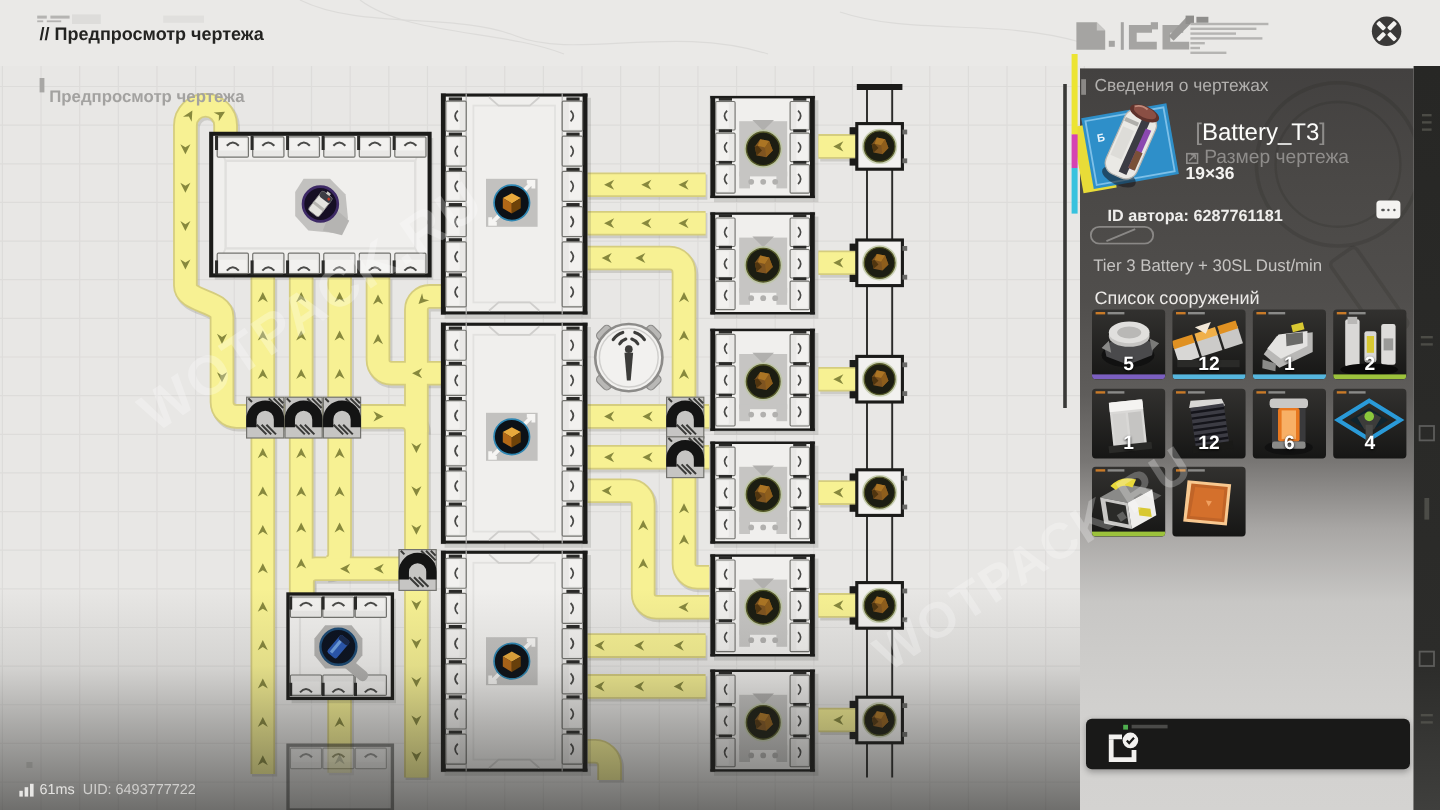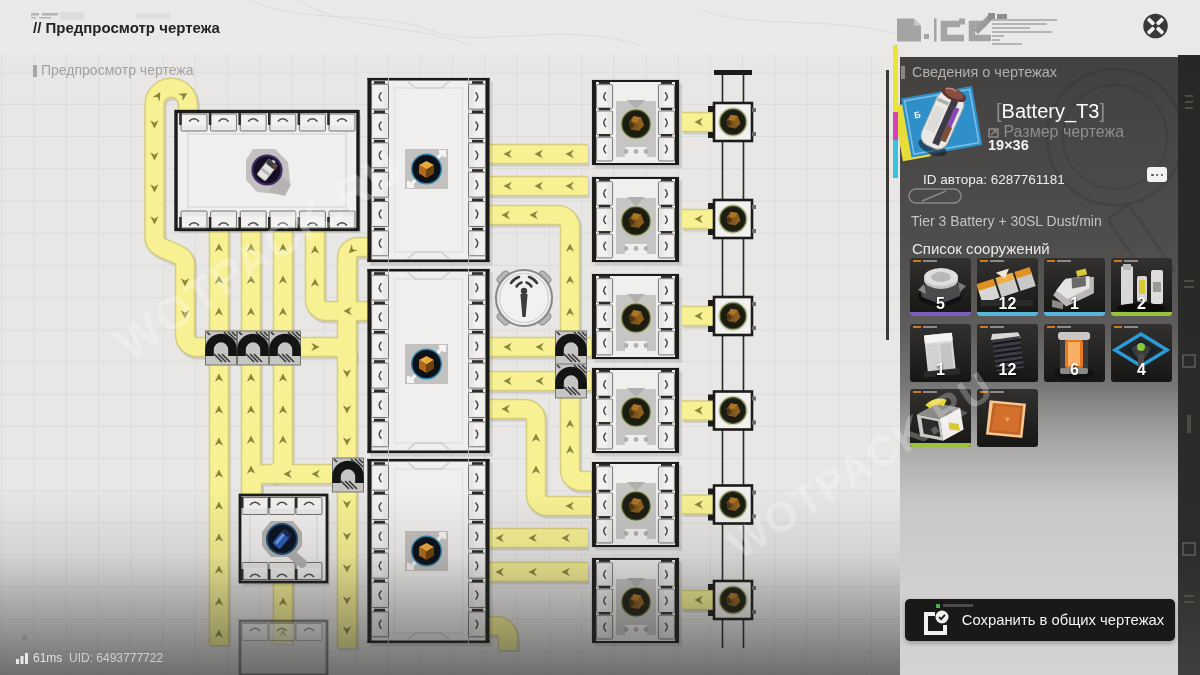--- a/index.html
+++ b/index.html
@@ -848,21 +848,21 @@
 
 <div class="abs" style="left:84px;top:43px;font-size:20px;color:#fdfdfb;font-weight:500;margin-left:12px;"><span style="color:#8e8c8a;">[</span>Battery_T3<span style="color:#8e8c8a;">]</span></div>
 
 <div class="abs" style="left:88px;top:66px;font-size:16px;color:#8f8d8b;white-space:nowrap;"><svg width="11" height="10" viewBox="0 0 11 10" style="vertical-align:-1px">
         <rect x="1" y="1" width="9" height="8" fill="none" stroke="#8f8d8b" stroke-width="1.4"></rect>
         <path d="M 3,7 L 8,2 M 8,2 h -3.4 M 8,2 v 3.4" stroke="#8f8d8b" stroke-width="1.2" fill="none"></path>
       </svg> Размер чертежа</div>
 
 <div class="abs" style="left:88px;top:80px;font-size:14.5px;color:#f4f3f1;font-weight:bold;">19×36</div>
 
-<div class="abs" style="left:11px;top:115px;font-size:13.5px;font-weight:normal;color:#efeeec;padding-left:12px;">ID автора: 6287761181</div>
+<div class="abs" style="left:11px;top:115px;font-size:13.5px;font-weight:bold;color:#efeeec;padding-left:12px;">ID автора: 6287761181</div>
 
 <div class="abs" style="left:247px;top:110px;width:20px;height:15px;background:#f4f3f1;border-radius:3px;">
       <div style="position:absolute;left:4px;top:6.5px;width:2.5px;height:2.5px;background:#555;border-radius:50%;"></div>
       <div style="position:absolute;left:8.8px;top:6.5px;width:2.5px;height:2.5px;background:#555;border-radius:50%;"></div>
       <div style="position:absolute;left:13.6px;top:6.5px;width:2.5px;height:2.5px;background:#555;border-radius:50%;"></div>
     </div>
 
 <svg class="abs" style="left:8px;top:131px" width="54" height="16" viewBox="0 0 54 16">
       <rect x="1" y="1" width="52" height="14" rx="7" fill="none" stroke="rgba(200,198,196,0.5)" stroke-width="1.5"></rect>
       <line x1="14" y1="13" x2="38" y2="3" stroke="rgba(200,198,196,0.5)" stroke-width="1.5"></line>
@@ -1028,37 +1028,36 @@
 
 <div class="abs" style="left:5px;top:542px;width:270px;height:42px;background:#191918;border-radius:5px;box-shadow:0 2px 5px rgba(0,0,0,0.3);">
 <div class="abs" style="left:31px;top:5px;width:4px;height:4px;background:#4fae4f;"></div>
       <div class="abs" style="left:38px;top:5px;width:30px;height:3px;background:#4a4a48;"></div>
 <svg class="abs" style="left:18px;top:11px" width="28" height="27" viewBox="0 0 28 27">
         <path d="M 3,6 v 17 h 19 v -8" fill="none" stroke="#f2f1ef" stroke-width="4"></path>
         <path d="M 3,6 v -2 h 9" fill="none" stroke="#f2f1ef" stroke-width="4"></path>
         <circle cx="19" cy="7" r="6.5" fill="#f2f1ef"></circle>
         <path d="M 16,7 l 2,2.2 l 4,-4.4" stroke="#191918" stroke-width="1.8" fill="none"></path>
       </svg>
-<div class="abs" style="left:46px;top:13px;width:224px;text-align:center;font-size:14.8px;color:#f4f3f1;white-space:nowrap;">Сохранить в общих чертежах</div>
 </div>
 </div>
 
 <div class="abs" style="left:1178px;top:55px;width:22px;height:620px;background:linear-gradient(180deg,#272725,#2c2c2a 80%,#3f3f3d);"></div>
 
 <div class="abs" style="left:892.5px;top:45px;width:5.5px;height:67px;background:#ece432;"></div>
 
 <div class="abs" style="left:892.5px;top:112px;width:5.5px;height:28px;background:#d642b2;"></div>
 
 <div class="abs" style="left:892.5px;top:140px;width:5.5px;height:38px;background:#38c2de;"></div>
 
 <div class="abs" style="left:885.5px;top:70px;width:3.5px;height:270px;background:#393937;"></div>
 
 <div class="abs" style="left:33px;top:65px;width:3.5px;height:12px;background:#a8a7a5;"></div>
 
-<div class="abs" style="left:41px;top:62px;font-size:14px;color:#a3a2a0;">Предпросмотр чертежа</div>
+<div class="abs" style="left:41px;top:72px;font-size:14px;color:#a3a2a0;font-weight:bold;">Предпросмотр чертежа</div>
 
 <svg class="abs" style="left:16px;top:653px" width="13" height="11" viewBox="0 0 13 11">
     <rect x="0" y="6" width="3" height="5" fill="#e8e7e5"></rect>
     <rect x="4.5" y="3" width="3" height="8" fill="#e8e7e5"></rect>
     <rect x="9" y="0" width="3" height="11" fill="#e8e7e5"></rect>
   </svg>
 
 <div class="abs" style="left:33px;top:651px;font-size:12px;color:#e4e3e1;">61ms</div>
 
 <div class="abs" style="left:69px;top:651px;font-size:12px;color:#cfcecc;">UID: 6493777722</div>

